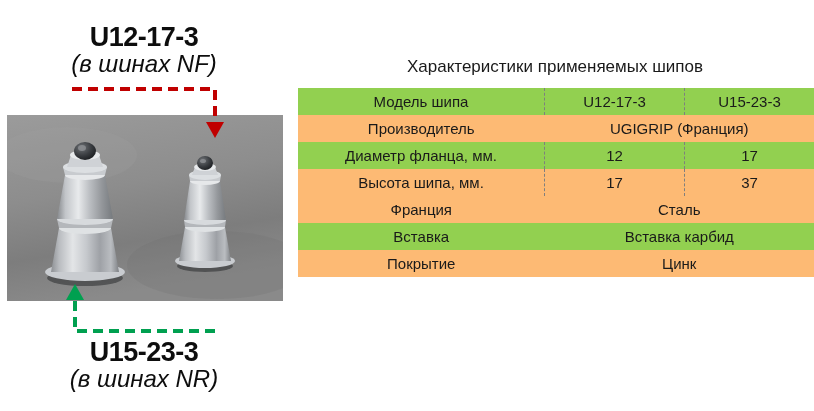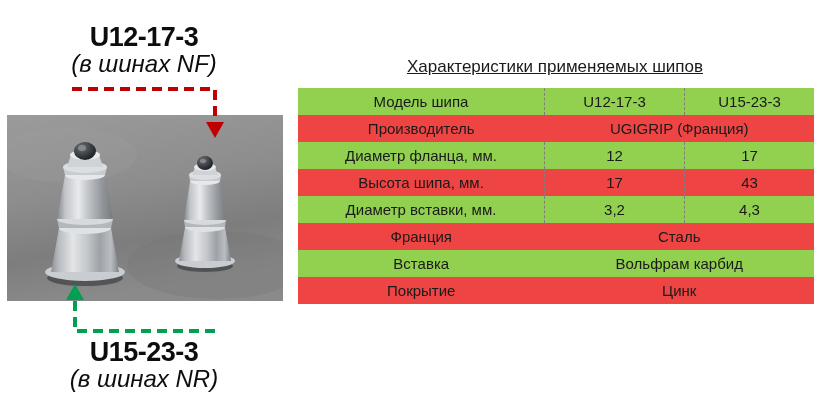--- a/index.html
+++ b/index.html
@@ -52,42 +52,41 @@
   .arrows{position:absolute;left:0;top:0;width:814px;height:411px;pointer-events:none;}
 
   
   .table-title{
     position:absolute; left:298px; top:57px; width:514px;
     text-align:center;
     font-size:17px;
     color:#1a1a1a;
     font-family:"Liberation Sans", sans-serif;
     white-space:nowrap;
-    text-decoration:underline;
   }
   .spec-table{
     position:absolute; left:298px; top:88px;
     width:514px;
     border-collapse:collapse;
     table-layout:fixed;
   }
   .spec-table tr{height:27px;}
   .spec-table td{
     padding:0;
     font-size:15px;
     color:#1a1a1a;
     text-align:center;
     vertical-align:middle;
     font-family:"Liberation Sans", sans-serif;
     white-space:nowrap;
     height:27px;
     line-height:27px;
   }
   .row-green td{background:#92d050;}
-  .row-white td{background:#ef4444;}
+  .row-white td{background:#fdba74;}
   .c-name{width:246px;}
   .c-a{width:139px;}
   .c-b{width:129px;}
   .div-l{border-left:1px dashed #7f7f7f;}
 </style>
 </head>
 <body>
 
 <div class="stage">
 
@@ -205,37 +204,32 @@
 
       <tr class="row-green">
         <td class="c-name">Диаметр фланца, мм.</td>
         <td class="c-a div-l">12</td>
         <td class="c-b div-l">17</td>
       </tr>
 
       <tr class="row-white">
         <td class="c-name">Высота шипа, мм.</td>
         <td class="c-a div-l">17</td>
-        <td class="c-b div-l">43</td>
-      </tr>
-
-      <tr class="row-green">
-        <td class="c-name">Диаметр вставки, мм.</td>
-        <td class="c-a div-l">3,2</td>
-        <td class="c-b div-l">4,3</td>
-      </tr>
+        <td class="c-b div-l">37</td>
+      </tr>
+
 
       <tr class="row-white">
         <td class="c-name">Франция</td>
         <td class="c-a" colspan="2">Сталь</td>
       </tr>
 
       <tr class="row-green">
         <td class="c-name">Вставка</td>
-        <td class="c-a" colspan="2">Вольфрам карбид</td>
+        <td class="c-a" colspan="2">Вставка карбид</td>
       </tr>
 
       <tr class="row-white">
         <td class="c-name">Покрытие</td>
         <td class="c-a" colspan="2">Цинк</td>
       </tr>
 
 
     </tbody>
   </table>

